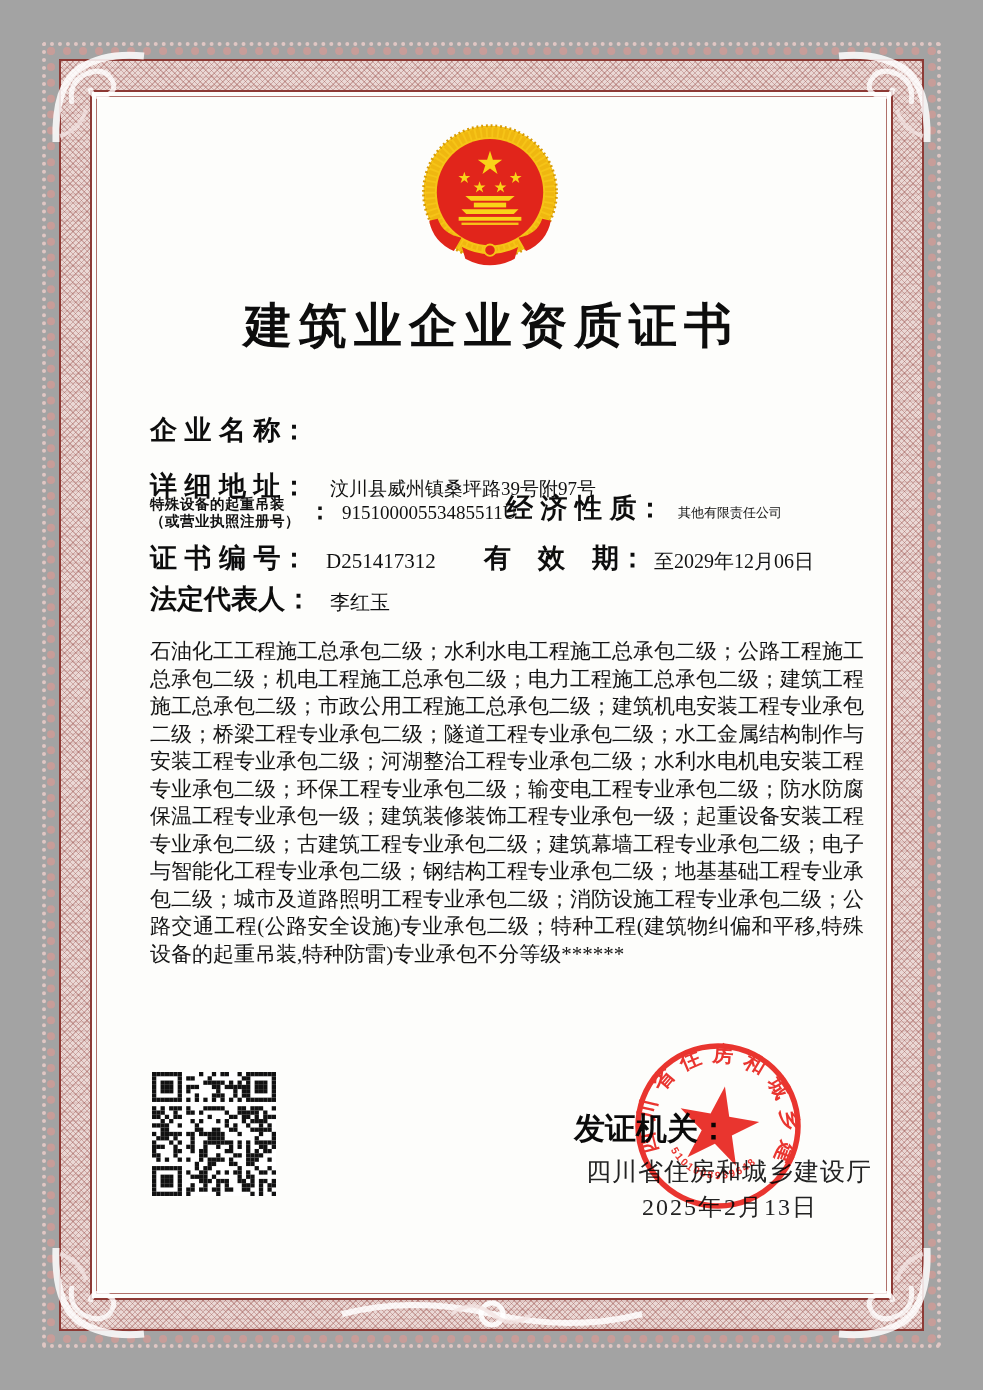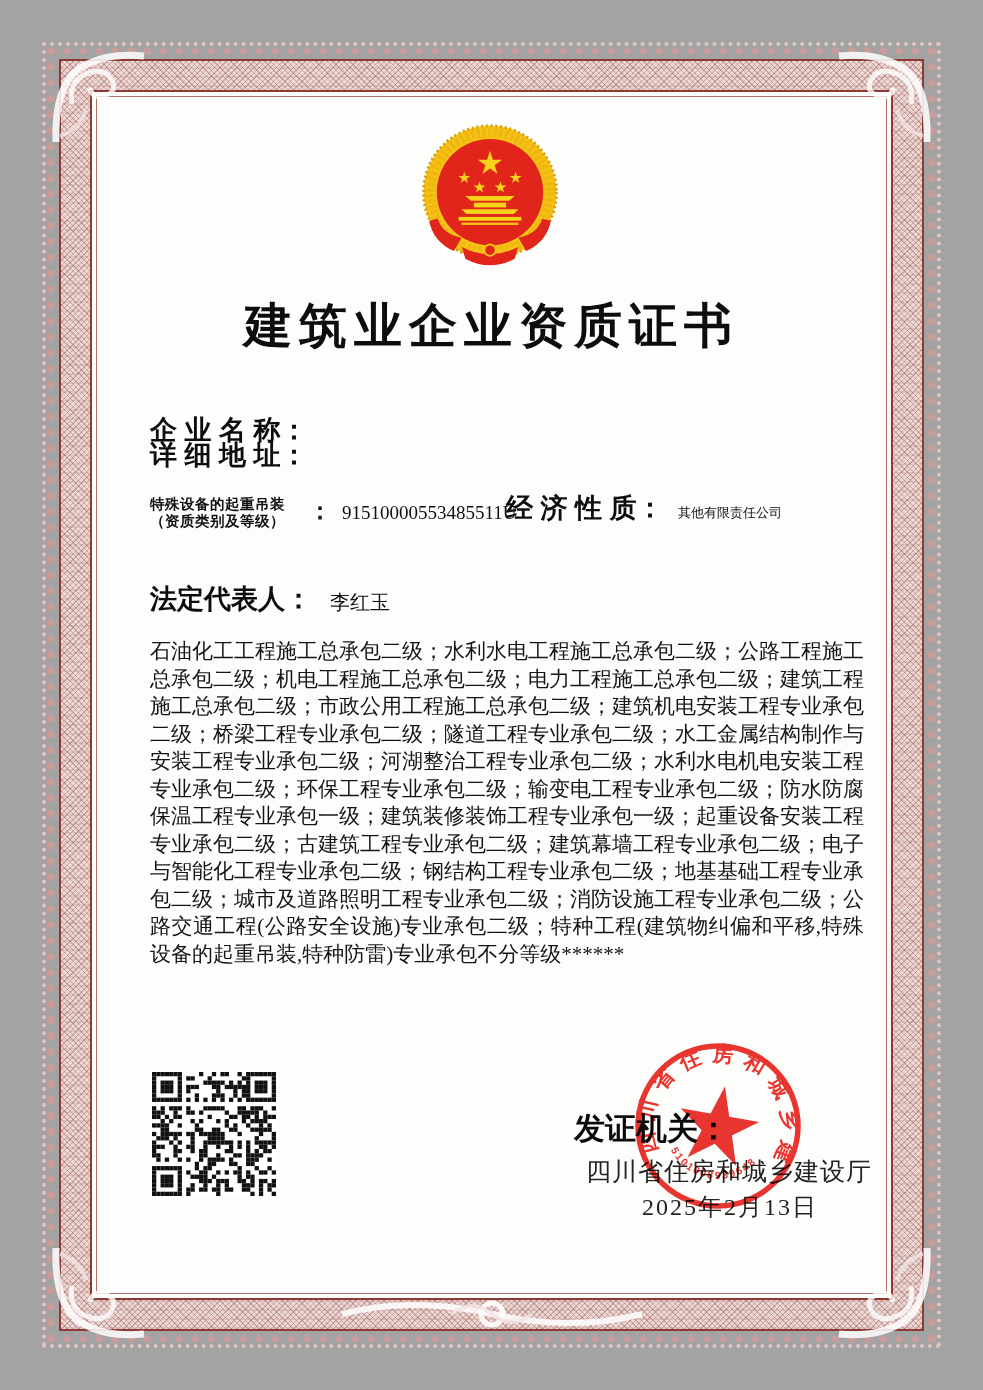--- a/index.html
+++ b/index.html
@@ -25,21 +25,21 @@
   .bottom-ornament{position:absolute;left:50%;bottom:56px;transform:translateX(-50%);
                    width:320px;height:40px;z-index:2;pointer-events:none;}
   
   .content{position:absolute;inset:0;z-index:5;}
   .emblem{position:absolute;left:414px;top:118px;width:152px;height:156px;}
   .title{position:absolute;left:0;right:0;top:294px;text-align:center;
          font-size:48px;font-weight:700;letter-spacing:7px;color:#0d0d0d;}
   .row{position:absolute;left:150px;width:716px;display:flex;align-items:flex-start;}
   .lbl{font-weight:700;font-size:27px;line-height:32px;white-space:pre;width:166px;flex:none;color:#0d0d0d;}
   .val{font-family:"Liberation Serif",serif;font-size:20px;line-height:26px;padding-top:6px;margin-left:14px;white-space:pre;}
-  .r1{top:414px;} .r2{top:439px;} .r3{top:492px;} .r4{top:542px;} .r5{top:583px;}
+  .r1{top:414px;} .r2{top:470px;} .r3{top:492px;} .r4{top:542px;} .r5{top:583px;}
   .cc-label{width:158px;flex:none;font-weight:700;font-size:14.5px;line-height:17px;padding-top:4px;letter-spacing:.5px;white-space:pre;}
   .cc-colon{font-weight:700;font-size:24px;line-height:38px;flex:none;}
   .cc-val{font-family:"Liberation Serif",serif;font-size:19px;width:152px;flex:none;margin-left:10px;padding-top:10px;}
   .eco-lbl{margin-left:12px;width:166px;}
   .eco-val{font-size:13px;padding-top:8px;margin-left:6px;}
   .cert-val{width:148px;flex:none;font-size:21px;margin-left:10px;}
   .valid-lbl{margin-left:10px;width:162px;}
   .valid-val{font-size:20px;margin-left:8px;}
   .qual-heading{position:absolute;left:150px;top:622px;font-size:26px;font-weight:700;color:#0d0d0d;}
   .qual-body{position:absolute;left:150px;width:714px;top:638px;
@@ -133,30 +133,37 @@
     </svg>
 
     <div class="title">建筑业企业资质证书</div>
 
     <div class="row r1">
       <span class="lbl">企 业 名 称：</span>
     </div>
 
     <div class="row r2">
       <span class="lbl">详 细 地 址：</span>
+      <span class="val" style="font-size:19px;">汶川县威州镇桑坪路39号附97号</span>
     </div>
 
     <div class="row r3">
-      <span class="cc-label"><span>特殊设备的起重吊装</span><br><span>（资质类别及等级）</span></span>
+      <span class="cc-label"><span>特殊设备的起重吊装</span><br><span>（或营业执照注册号）</span></span>
       <span class="cc-colon">：</span>
       <span class="cc-val">91510000553485511U</span>
       <span class="lbl eco-lbl">经 济 性 质：</span>
       <span class="val eco-val">其他有限责任公司</span>
     </div>
 
+    <div class="row r4">
+      <span class="lbl">证 书 编 号：</span>
+      <span class="val cert-val">D251417312</span>
+      <span class="lbl valid-lbl">有　效　期：</span>
+      <span class="val valid-val">至2029年12月06日</span>
+    </div>
 
     <div class="row r5">
       <span class="lbl">法定代表人：</span>
       <span class="val">李红玉</span>
     </div>
 
     <div class="qual-body">石油化工工程施工总承包二级；水利水电工程施工总承包二级；公路工程施工总承包二级；机电工程施工总承包二级；电力工程施工总承包二级；建筑工程施工总承包二级；市政公用工程施工总承包二级；建筑机电安装工程专业承包二级；桥梁工程专业承包二级；隧道工程专业承包二级；水工金属结构制作与安装工程专业承包二级；河湖整治工程专业承包二级；水利水电机电安装工程专业承包二级；环保工程专业承包二级；输变电工程专业承包二级；防水防腐保温工程专业承包一级；建筑装修装饰工程专业承包一级；起重设备安装工程专业承包二级；古建筑工程专业承包二级；建筑幕墙工程专业承包二级；电子与智能化工程专业承包二级；钢结构工程专业承包二级；地基基础工程专业承包二级；城市及道路照明工程专业承包二级；消防设施工程专业承包二级；公路交通工程(公路安全设施)专业承包二级；特种工程(建筑物纠偏和平移,特殊设备的起重吊装,特种防雷)专业承包不分等级******</div>
 
     <div class="qr"><svg width="124" height="124">
           <rect x="0.00" y="0.00" width="4.28" height="4.28" fill="#111"></rect>

